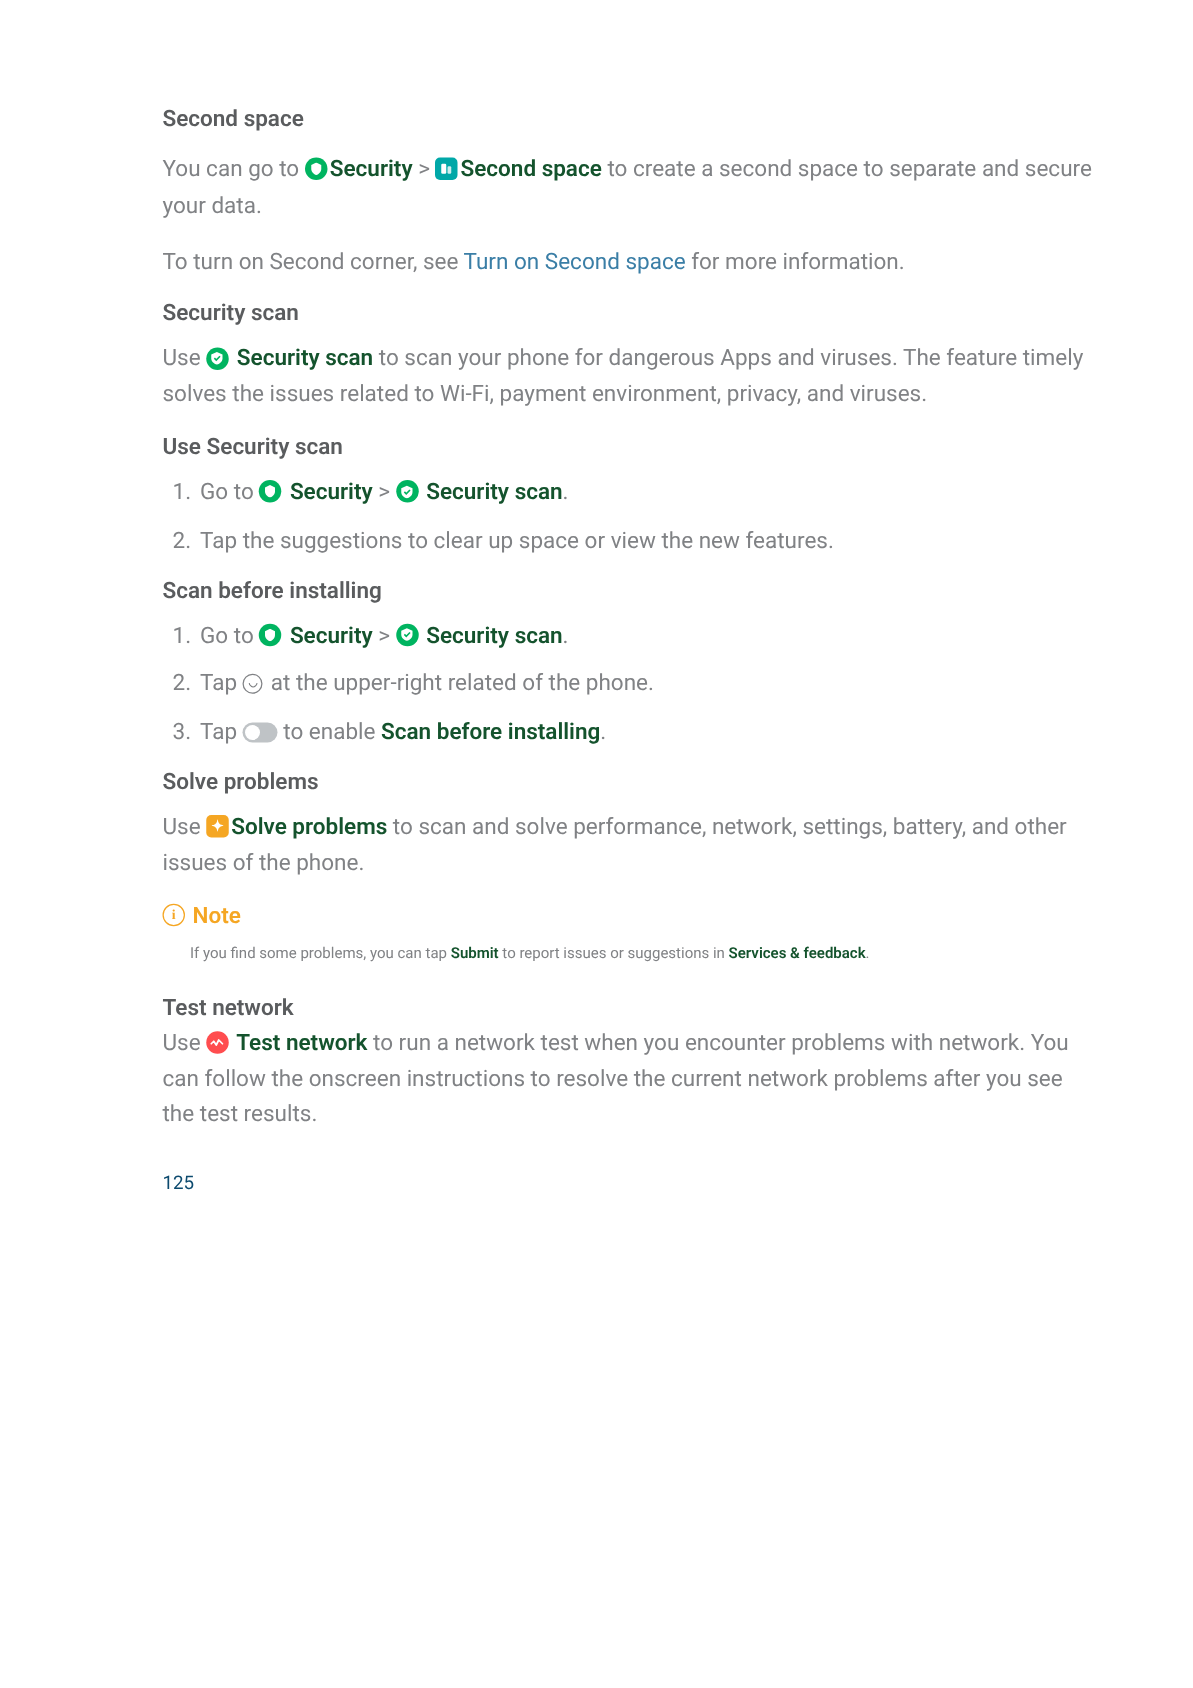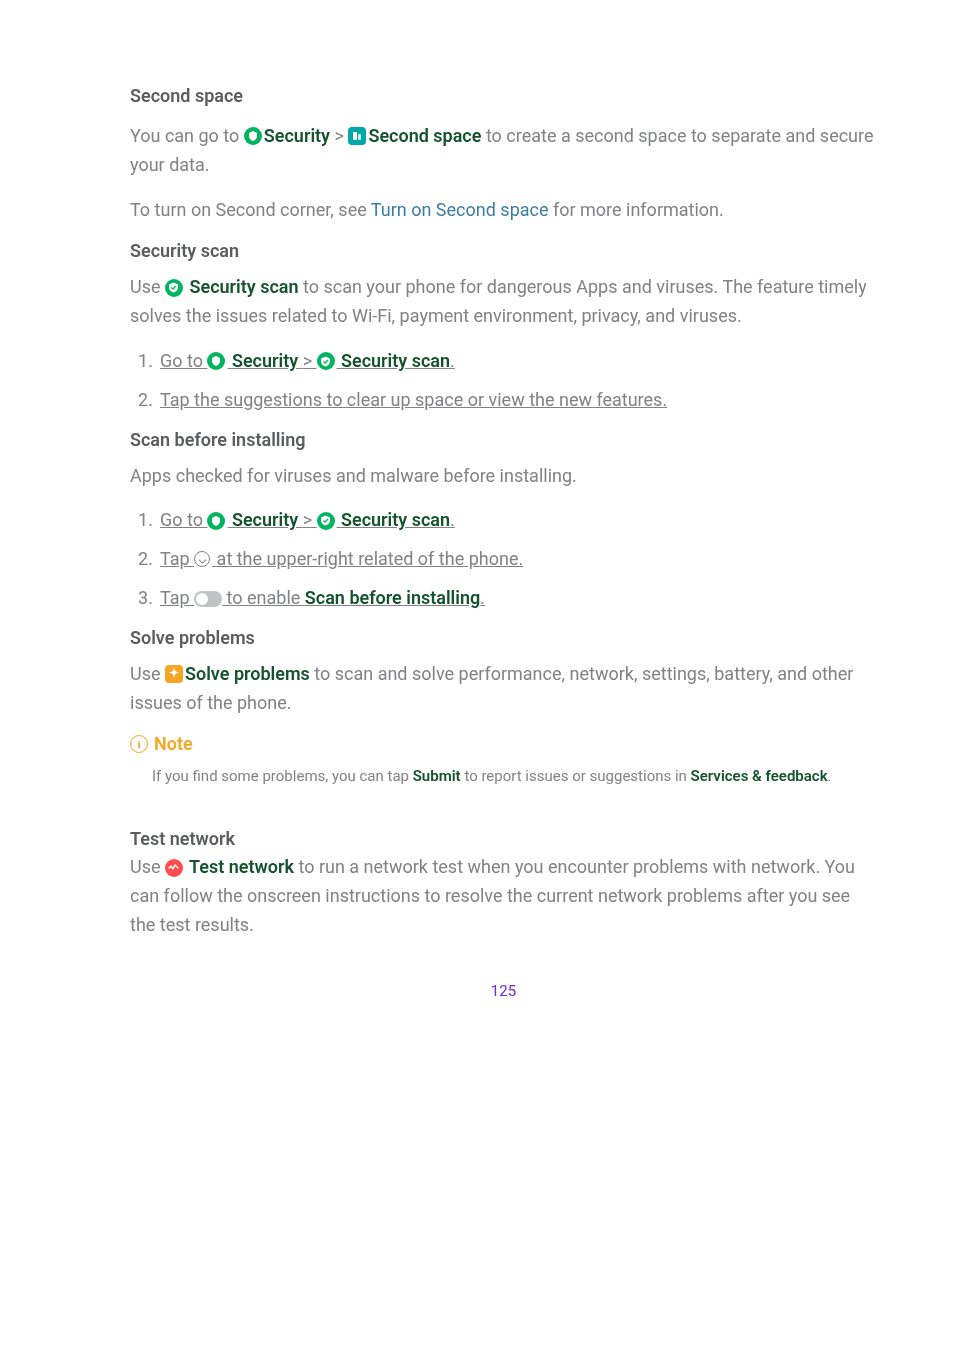--- a/index.html
+++ b/index.html
@@ -2,29 +2,29 @@
 <html><head>
 <meta charset="utf-8">
 <style>
   * { box-sizing: border-box; margin: 0; padding: 0; }
   html, body { width: 954px; height: 1350px; background: #fff; font-family: -apple-system, BlinkMacSystemFont, "Segoe UI", Roboto, Helvetica, Arial, sans-serif; }
   .page { padding: 85px 77px 40px 130px; }
   .heading-sub { font-weight: 600; color: #5a5c5e; font-size: 18px; margin-bottom: 16px; }
   .heading-sub2 { font-weight: 600; color: #5a5c5e; font-size: 18px; margin-top: 6px; margin-bottom: 12px; }
   .body-text { color: #808285; font-size: 18px; line-height: 1.6; margin-bottom: 16px; }
   .ol { list-style: none; counter-reset: item; padding-left: 8px; margin-bottom: 14px; }
-  .ol > li { counter-increment: item; color: #808285; font-size: 18px; line-height: 1.6; margin-bottom: 10px; padding-left: 22px; position: relative; text-decoration: underline; }
+  .ol > li { counter-increment: item; color: #808285; font-size: 18px; line-height: 1.6; margin-bottom: 10px; padding-left: 22px; position: relative; }
   .ol > li::before { content: counter(item) "."; position: absolute; left: 0; color: #808285; }
   strong.inline { color: #14532d; font-weight: 600; }
   a.link { color: #3a7ea6; text-decoration: none; }
   .icon { display: inline-flex; vertical-align: middle; margin-right: 2px; position: relative; top: -1px; }
   .icon svg { display: block; }
   .note-head { color: #f5a623; font-weight: 600; font-size: 18px; margin-bottom: 10px; display: flex; align-items: center; gap: 6px;}
-  .note-body { color: #808285; font-size: 15px; line-height: 1.6; padding-left: 22px; margin-bottom: 40px; }
-  .page-num { text-align: center; color: #6d28d9; font-size: 15px; margin-top: 42px; }
+  .note-body { color: #808285; font-size: 12px; line-height: 1.6; padding-left: 22px; margin-bottom: 24px; }
+  .page-num { text-align: left; color: #0c4a6e; font-size: 15px; margin-top: 30px; }
   .inline-icon-shield { background:#00b460; width:18px; height:18px; border-radius:50%; display:inline-flex; align-items:center; justify-content:center; }
   .inline-icon-shield svg { width:10px; height:10px; }
   .inline-icon-teal { background:#00a8a8; width:18px; height:18px; border-radius:4px; display:inline-flex; align-items:center; justify-content:center; }
   .inline-icon-teal svg { width:10px;height:10px; }
   .inline-icon-scan { background:#00b460; width:18px; height:18px; border-radius:50%; display:inline-flex; align-items:center; justify-content:center; }
   .inline-icon-scan svg { width:11px; height:11px; }
   .inline-icon-orange { background:#f5a623; width:18px; height:18px; border-radius:4px; display:inline-flex; align-items:center; justify-content:center; color:#fff; font-size:12px; font-weight:bold;}
   .inline-icon-red { background:#ff4d4f; width:18px; height:18px; border-radius:50%; display:inline-flex; align-items:center; justify-content:center; }
   .inline-icon-red svg { width:11px; height:11px; }
   .inline-icon-outline { width:16px; height:16px; border:1.5px solid #808285; border-radius:50%; display:inline-flex; align-items:center; justify-content:center; }
@@ -70,20 +70,21 @@
         <span class="inline-icon-scan">
           <svg viewBox="0 0 11 11">
             <path d="M5.5 0.5 L10 2.5 V5.5 C10 8 8 10 5.5 10.5 C3 10 1 8 1 5.5 V2.5 Z" fill="#fff"></path>
             <path d="M3.5 5.5 L5 7 L8 4" stroke="#00b460" stroke-width="1.3" fill="none"></path>
           </svg>
         </span>
       </span><strong class="inline"> Security scan</strong>
     <span> to scan your phone for dangerous Apps and viruses. The feature timely solves the issues related to Wi-Fi, payment environment, privacy, and viruses.</span>
   </p>
 
+  <div class="heading-sub2">Use Security scan</div>
   <ol class="ol">
     <li>
       <span>Go to </span>
       <span class="icon">
           <span class="inline-icon-shield">
             <svg viewBox="0 0 10 10">
               <path d="M5 0 L9 2 V5 C9 7.5 7 9.5 5 10 C3 9.5 1 7.5 1 5 V2 Z" fill="#fff"></path>
             </svg>
           </span>
         </span><strong class="inline"> Security</strong>
@@ -94,21 +95,20 @@
               <path d="M5.5 0.5 L10 2.5 V5.5 C10 8 8 10 5.5 10.5 C3 10 1 8 1 5.5 V2.5 Z" fill="#fff"></path>
               <path d="M3.5 5.5 L5 7 L8 4" stroke="#00b460" stroke-width="1.3" fill="none"></path>
             </svg>
           </span>
         </span><strong class="inline"> Security scan</strong><span>.</span>
     </li>
     <li>Tap the suggestions to clear up space or view the new features.</li>
   </ol>
 
   <div class="heading-sub2">Scan before installing</div>
-  <p class="body-text">Apps checked for viruses and malware before installing.</p>
   <ol class="ol">
     <li>
       <span>Go to </span>
       <span class="icon">
           <span class="inline-icon-shield">
             <svg viewBox="0 0 10 10">
               <path d="M5 0 L9 2 V5 C9 7.5 7 9.5 5 10 C3 9.5 1 7.5 1 5 V2 Z" fill="#fff"></path>
             </svg>
           </span>
         </span><strong class="inline"> Security</strong>

